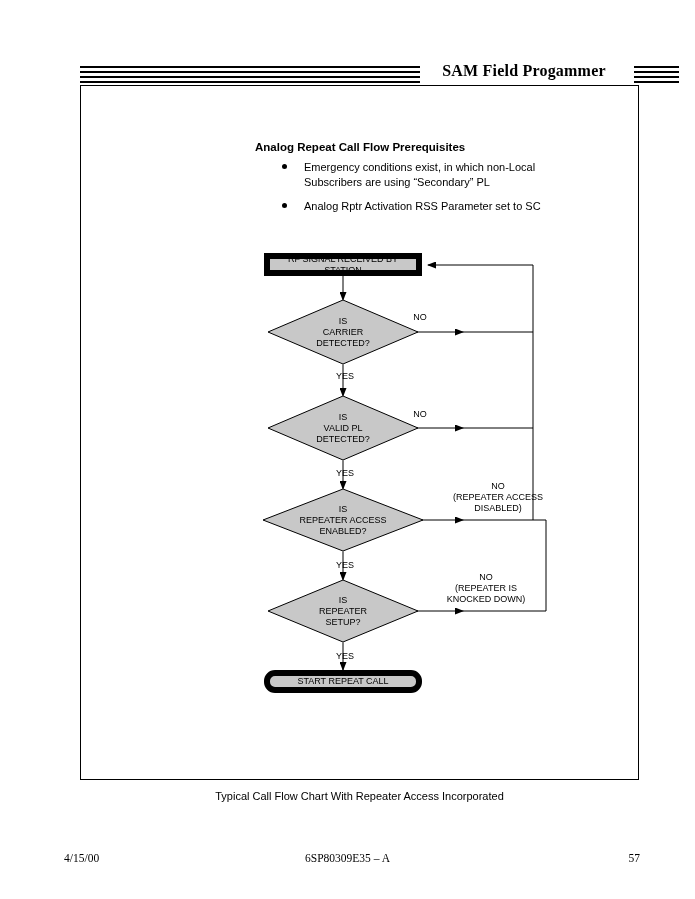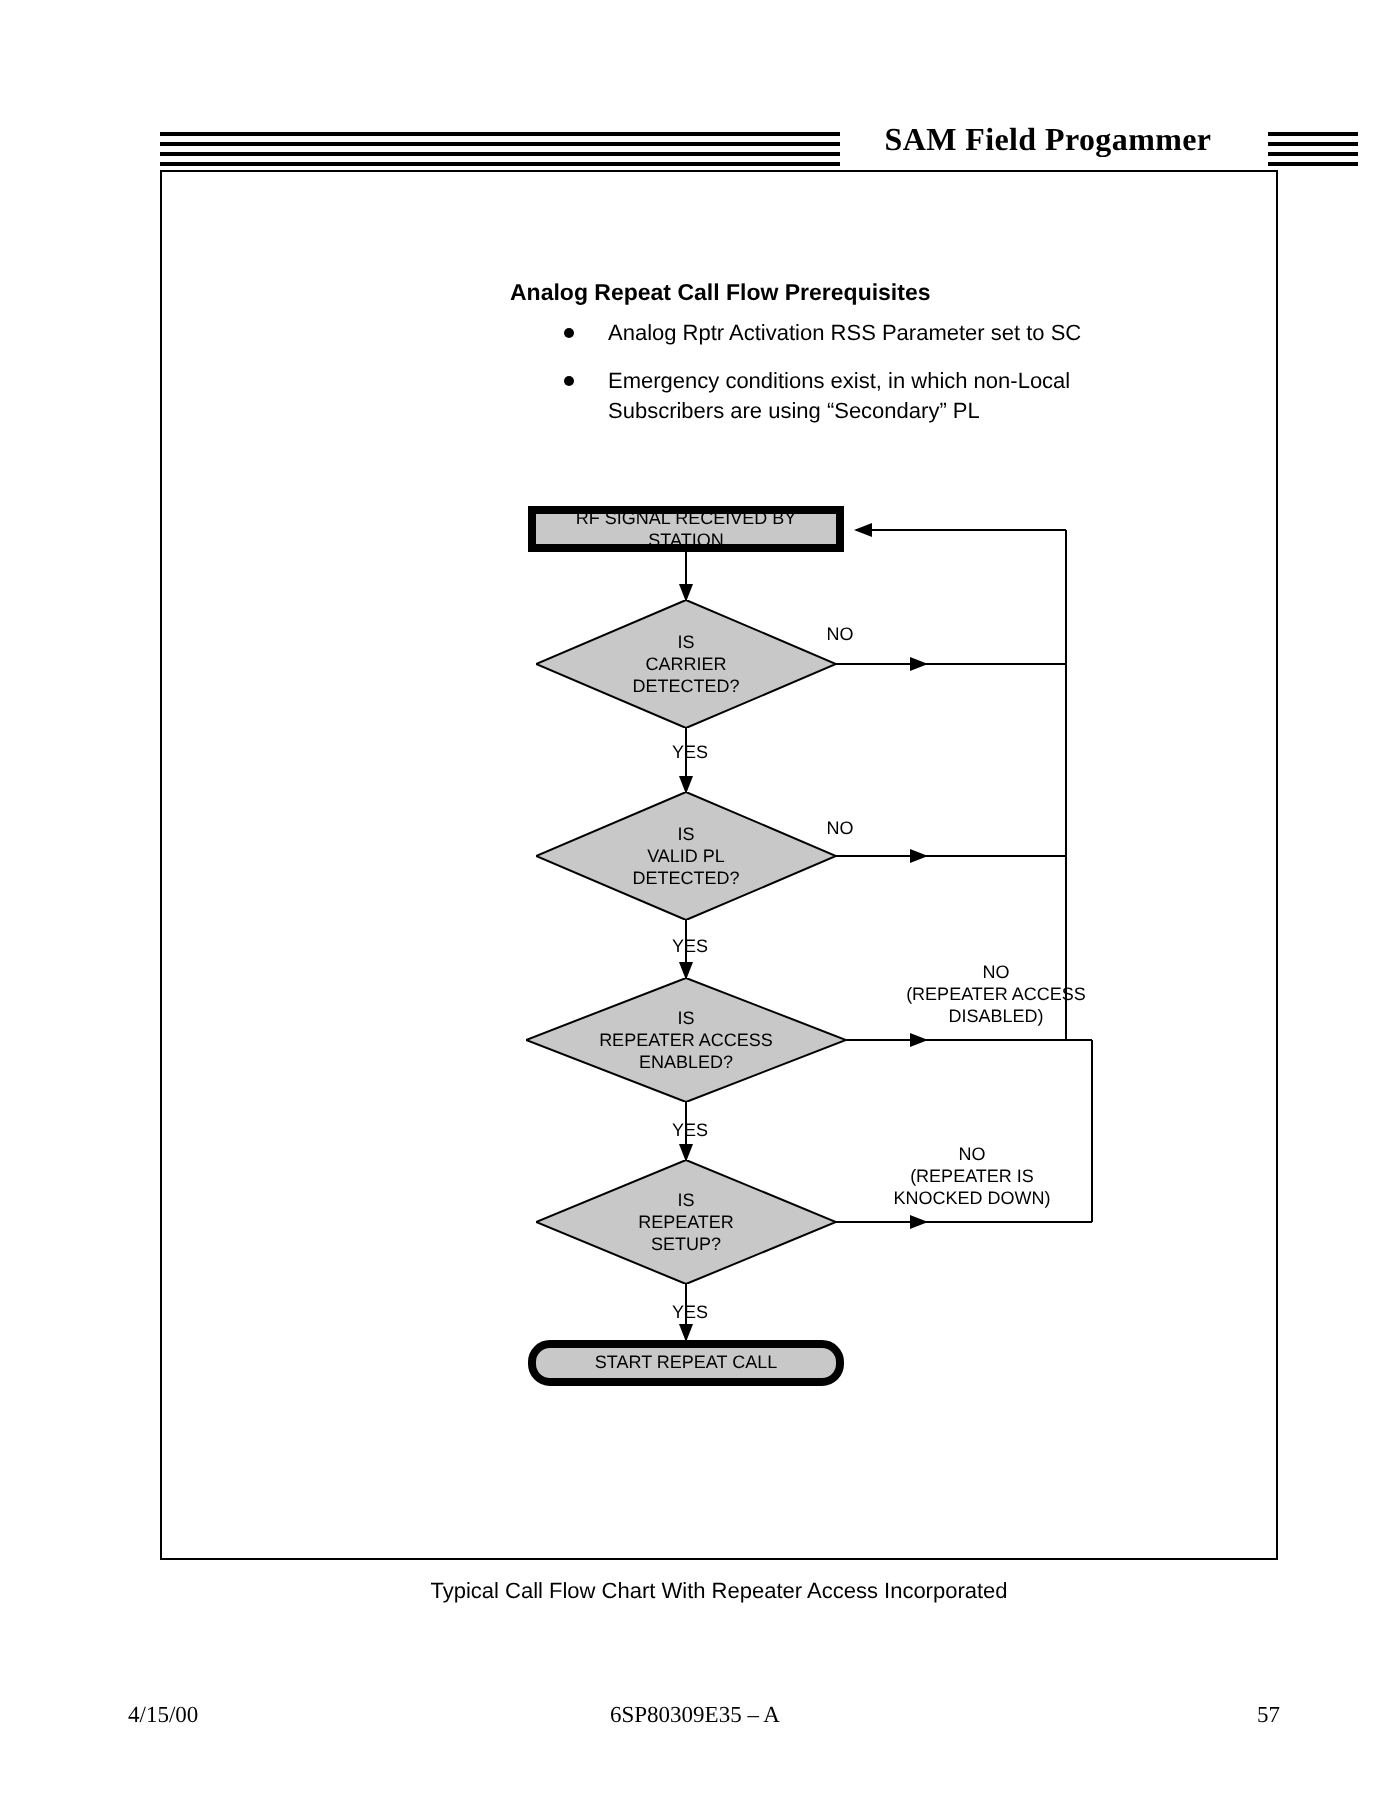--- a/index.html
+++ b/index.html
@@ -110,21 +110,21 @@
     display: flex;
     align-items: center;
     justify-content: center;
     text-align: center;
     font-size: 9px;
     line-height: 11px;
     pointer-events: auto;
   }
   .rect {
     background: #c8c8c8;
-    border: 4px solid #000000;
+    border: 6px solid #000000;
   }
   .diamond-wrap {
     position: absolute;
     pointer-events: auto;
   }
   .diamond-label {
     position: absolute;
     left: 0;
     top: 0;
     width: 100%;
@@ -185,25 +185,25 @@
       <div class="bar"></div>
   </div>
 </div>
 
 <div class="frame"></div>
 
 <div class="prereq-title">Analog Repeat Call Flow Prerequisites</div>
 <div class="bullets">
   <div class="bullet-row">
     <span class="dot"></span>
-    <span>Analog Rptr Activation RSS Parameter set to SC</span>
+    <span>Emergency conditions exist, in which non-Local Subscribers are using “Secondary” PL</span>
   </div>
   <div class="bullet-row">
     <span class="dot"></span>
-    <span>Emergency conditions exist, in which non-Local Subscribers are using “Secondary” PL</span>
+    <span>Analog Rptr Activation RSS Parameter set to SC</span>
   </div>
 </div>
 
 <div class="flow">
 
   <svg width="695" height="899" style="position:absolute;left:0;top:0;">
     <defs>
       <marker id="arrow" markerWidth="9" markerHeight="7" refX="8" refY="3.5" orient="auto">
         <polygon points="0 0, 9 3.5, 0 7" fill="#000"></polygon>
       </marker>

